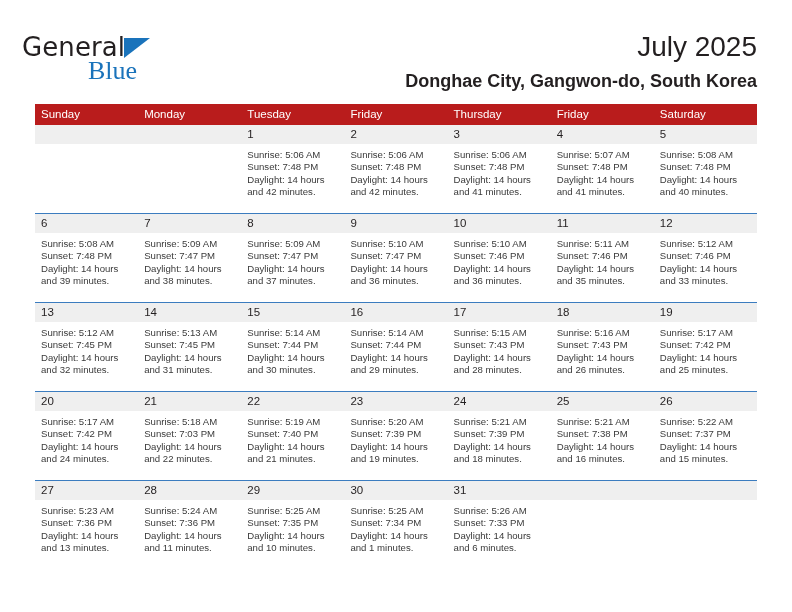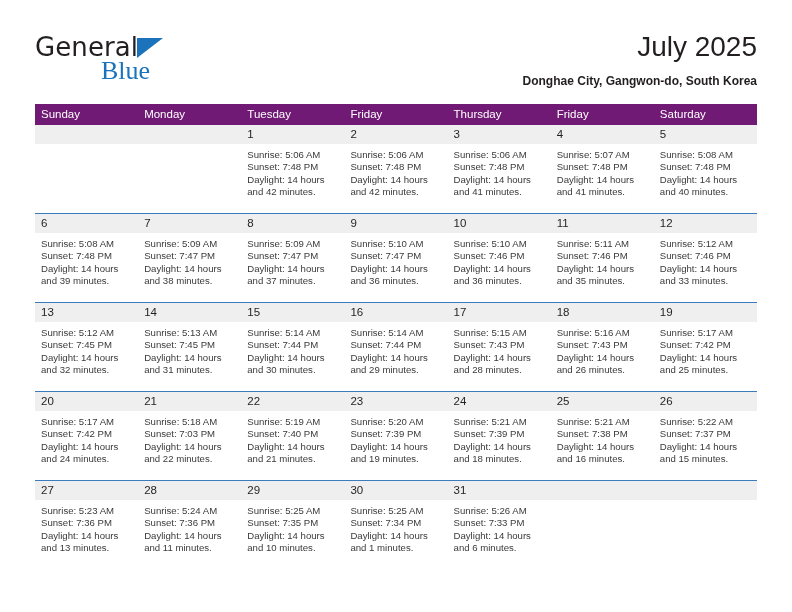--- a/index.html
+++ b/index.html
@@ -17,21 +17,21 @@
   .page {
     position: relative;
     width: 792px;
     height: 612px;
     box-sizing: border-box;
   }
 
   
   .header {
     position: absolute;
-    left: 35px;
+    left: 22px;
     top: 30px;
     right: 35px;
     height: 66px;
   }
   .logo {
     position: absolute;
     left: 0;
     top: 2px;
     width: 190px;
     height: 58px;
@@ -72,38 +72,38 @@
   }
   .cal-title {
     font-size: 28px;
     font-weight: 400;
     color: #231f20;
     line-height: 34px;
     white-space: nowrap;
   }
   .cal-subtitle {
     margin-top: 8px;
-    font-size: 12px;
+    font-size: 18px;
     font-weight: 700;
     color: #231f20;
     line-height: 18px;
     white-space: nowrap;
   }
 
   
   .calendar {
     position: absolute;
     left: 35px;
     top: 104px;
     width: 722px;
     border-collapse: collapse;
     table-layout: fixed;
   }
   .calendar th {
-    background: #701a75;
+    background: #b91c1c;
     color: #ffffff;
     font-size: 11.5px;
     font-weight: 400;
     text-align: left;
     padding: 4px 0 5px 6px;
     height: 12px;
     border: none;
   }
   .calendar td {
     vertical-align: top;

